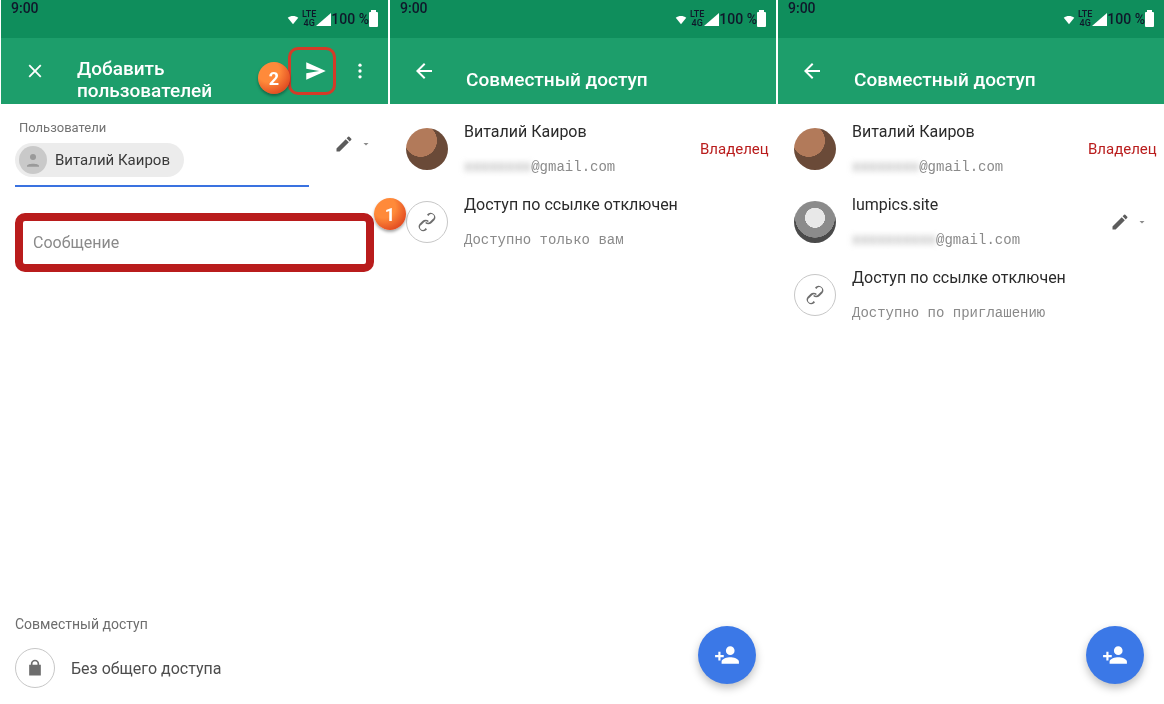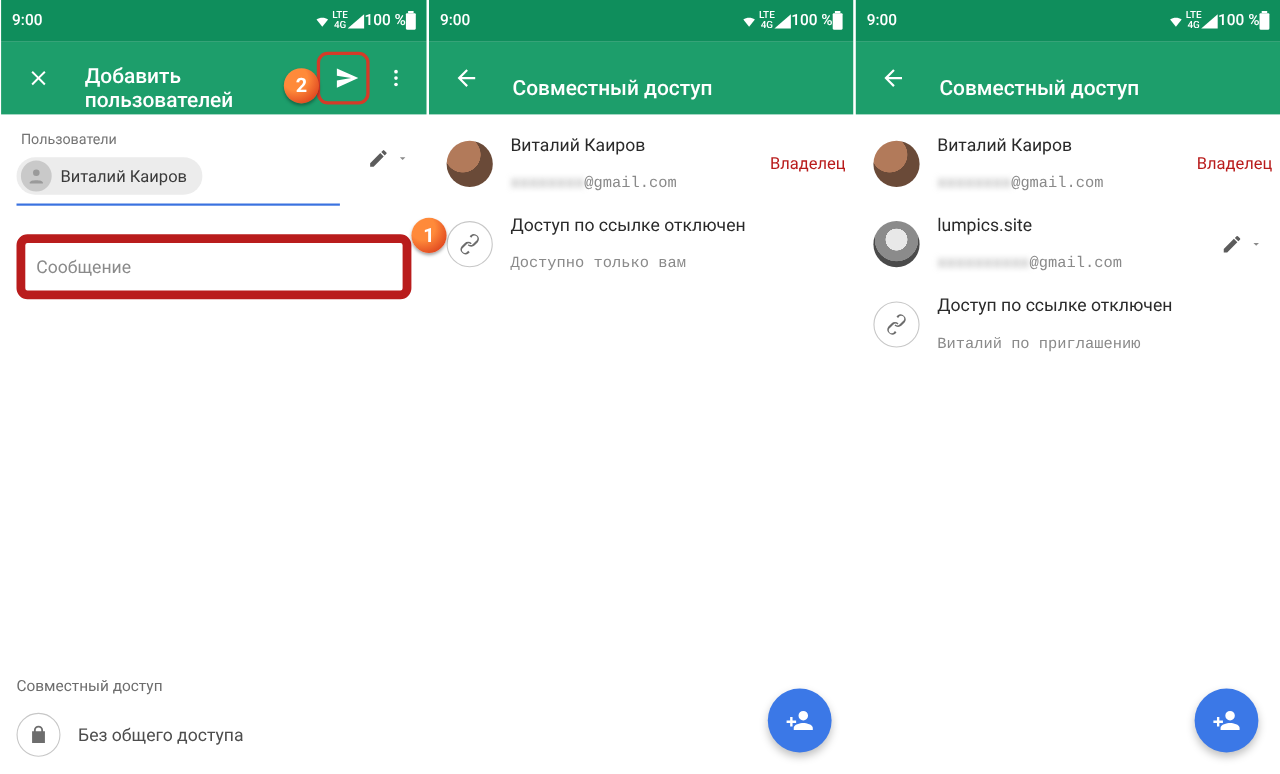--- a/index.html
+++ b/index.html
@@ -18,23 +18,22 @@
     background: #fff;
     flex: none;
     border-left: 1px solid #fff;
   }
   .phone + .phone { border-left: 2px solid #fff; }
 
   
   .status-bar {
     height: 38px;
     background: #0f8e5c;
-    color: #ffffff;
+    color: #0f172a;
     display: flex;
-    align-items: center;
     padding: 0 10px;
     font-size: 14px;
     font-weight: 500;
   }
   .status-bar .spacer { flex: 1; }
   .status-icons { display: flex; align-items: center; gap: 0; }
   .wifi, .tri, .batt { display: inline-block; }
   .tri {
     width: 0; height: 0;
     border-style: solid;
@@ -423,21 +422,21 @@
     </div>
 
     <div class="list-row">
       <div class="link-circle">
         <svg width="22" height="22" viewBox="0 0 24 24" fill="#6d6d6d">
             <path d="M10 13a5 5 0 0 0 7 0l3-3a5 5 0 0 0-7-7l-1 1 1.5 1.5.5-.5a3 3 0 1 1 4 4l-3 3a3 3 0 0 1-4 0zM14 11a5 5 0 0 0-7 0l-3 3a5 5 0 0 0 7 7l1-1-1.5-1.5-.5.5a3 3 0 1 1-4-4l3-3a3 3 0 0 1 4 0z"></path>
           </svg>
       </div>
       <div class="txt">
         <div class="primary">Доступ по ссылке отключен</div>
-        <div class="secondary">Виталий по приглашению</div>
+        <div class="secondary">Доступно по приглашению</div>
       </div>
     </div>
 
     <div class="fab">
       <svg width="26" height="26" viewBox="0 0 24 24" fill="#fff">
           <path d="M15 12a4 4 0 1 0-4-4 4 4 0 0 0 4 4zm-9 0V9H4v3H1v2h3v3h2v-3h3v-2H6zm9 2c-2.7 0-8 1.3-8 4v2h16v-2c0-2.7-5.3-4-8-4z"></path>
         </svg>
     </div>
   </div>
 </div>

